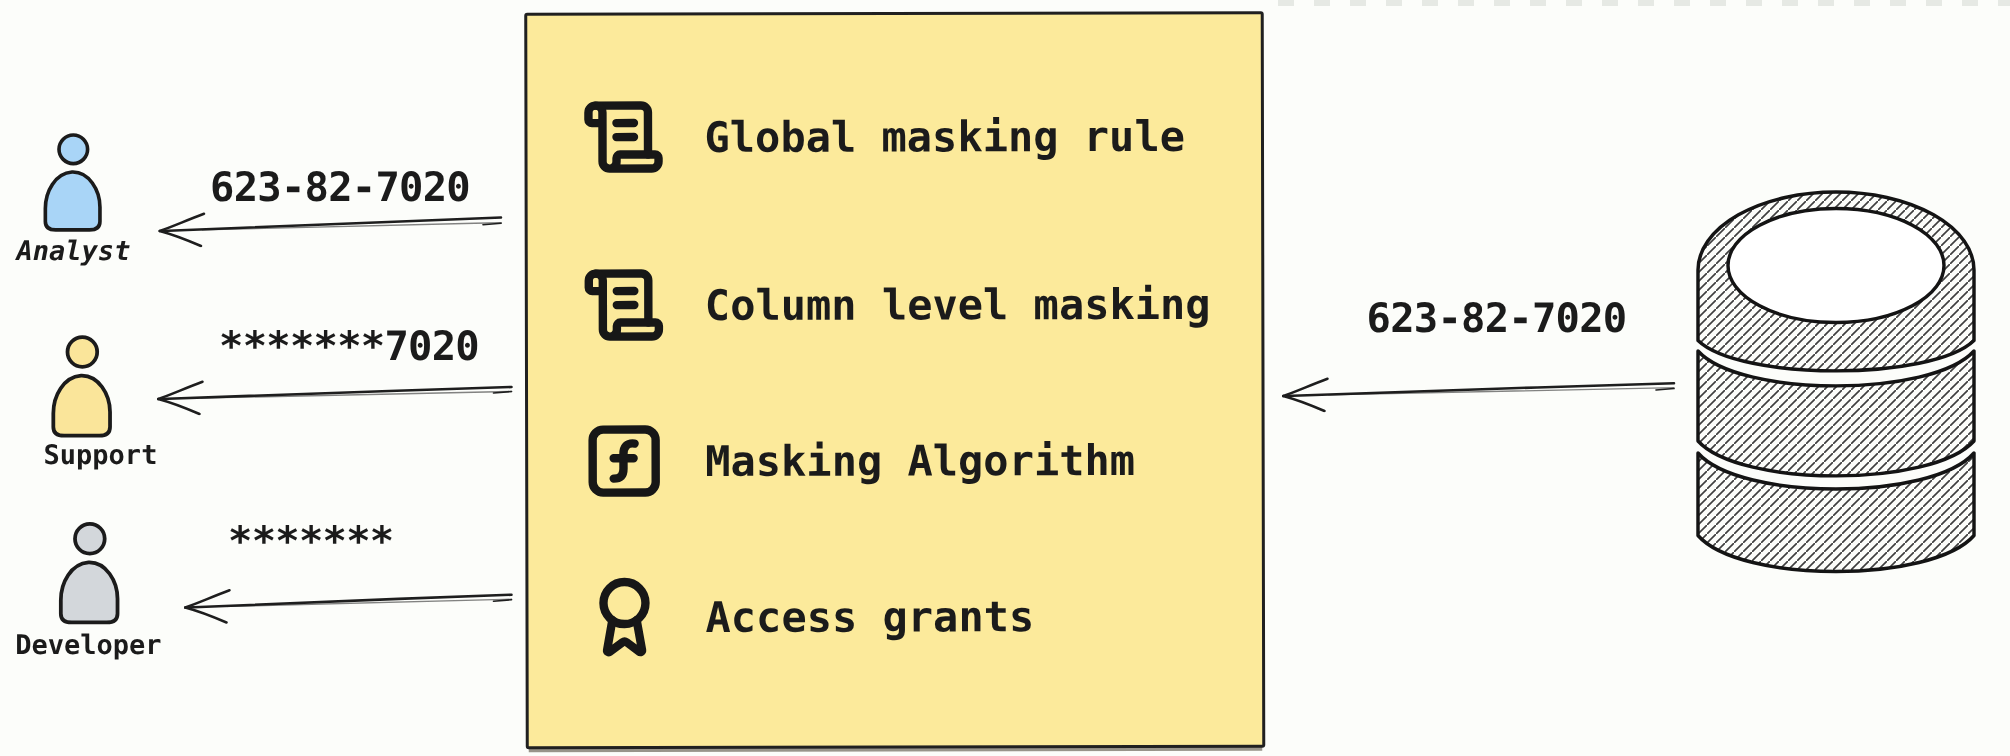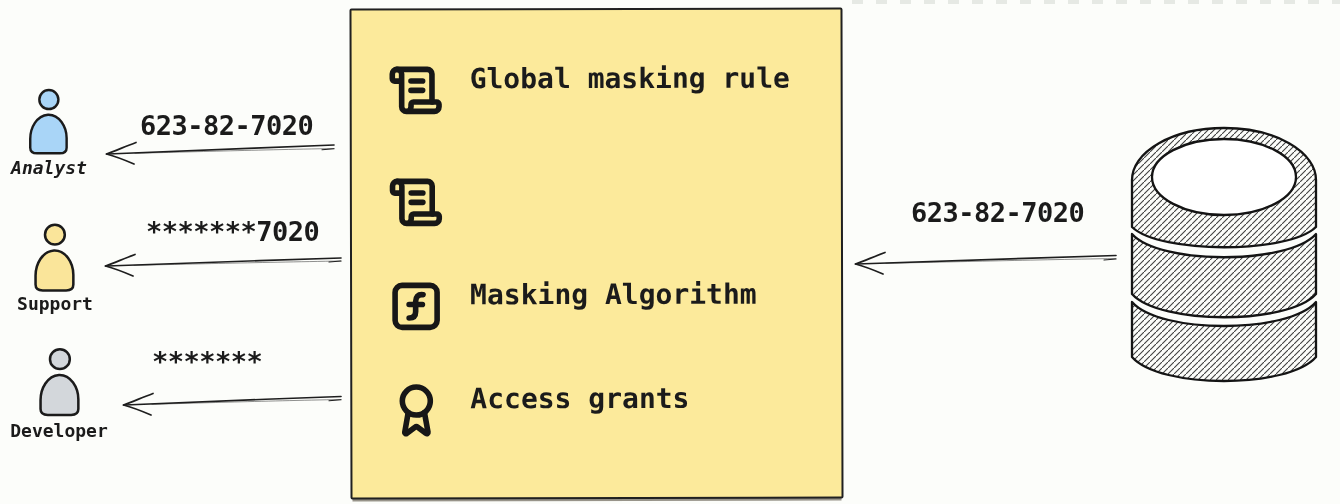--- a/index.html
+++ b/index.html
@@ -17,21 +17,21 @@
     font-weight:700; font-size:18px; line-height:1.1;
     text-align:center; white-space:nowrap;
   }
   .masking-box {
     border:2.5px solid #202020; border-radius:2px;
     transform:rotate(-0.12deg);
     box-shadow:0 4px 0 -2px #98948a;
   }
   .box-row {
     position:absolute; left:36px; height:58px;
-    display:flex; align-items:flex-start; gap:26px;
+    display:flex; align-items:center; gap:26px;
   }
   .box-label { font-size:28px; font-weight:700; white-space:nowrap; }
   .lucide { stroke:#171717; fill:none; stroke-width:2.4; stroke-linecap:round; stroke-linejoin:round; }
   .sketch { stroke:#1e1e1e; fill:none; stroke-width:1.7; stroke-linecap:round; }
   .person-outline { stroke:#1b1b1b; stroke-width:2.8; stroke-linejoin:round; }
   .dash-line {
     height:3.5px;
     background:repeating-linear-gradient(90deg,#e6e9e4 0 11px, transparent 11px 24px);
   }
 </style>
@@ -54,21 +54,21 @@
     <path class="sketch" style="stroke-width:0.9; opacity:0.55" d="M239 9.5 C158 11 73 13.5 40 14.3"></path>
     <path class="sketch" style="stroke-width:1.1" d="M227 10.8 L239 9.8"></path>
     <path class="sketch" d="M41 3.5 C29 8 19 12.5 11.5 15"></path>
     <path class="sketch" d="M39 25 C28.5 20.5 19 17 11.5 15"></path>
   </svg>
 
   <svg class="abs" style="left:27px; top:222px;" width="54" height="73" viewBox="0 0 60 80">
     <circle class="person-outline" cx="31" cy="13.5" r="11" fill="#fae59a"></circle>
     <path class="person-outline" d="M30 31 C17 32 9.5 46 9.5 59 L9.5 69 C9.5 74 13 75.5 17.5 75.5 L43.5 75.5 C48 75.5 51.5 74 51.5 69 L51.5 58 C51.5 45 43 30.5 30 31 Z" fill="#fae59a"></path>
   </svg>
-  <div class="abs persona-label" style="left:9px; top:294px; width:92px;">Support</div>
+  <div class="abs persona-label" style="left:21px; top:294px; width:92px;">Support</div>
 
   <div class="abs value" style="left:146px; top:218px; width:186px;">*******7020</div>
   <svg class="abs" style="left:94px; top:251px;" width="251" height="26" viewBox="0 0 251 26">
     <path class="sketch" d="M247 7 C168 9.5 63 13 13 15"></path>
     <path class="sketch" style="stroke-width:0.9; opacity:0.55" d="M247 10 C162 11.5 75 13.5 40 14.4"></path>
     <path class="sketch" style="stroke-width:1.1" d="M235 11 L247 10"></path>
     <path class="sketch" d="M41 3.5 C29 8 19 12.5 11.5 15"></path>
     <path class="sketch" d="M39 25 C28.5 20.5 19 17 11.5 15"></path>
   </svg>
 
@@ -103,20 +103,21 @@
 
     <div class="box-row" style="top:164px;">
       <svg width="56" height="56" viewBox="0 0 24 24">
         <g class="lucide">
           <path d="M15 12h-5"></path>
           <path d="M15 8h-5"></path>
           <path d="M19 17V5a2 2 0 0 0-2-2H4"></path>
           <path d="M8 21h12a2 2 0 0 0 2-2v-1a1 1 0 0 0-1-1H11a1 1 0 0 0-1 1v1a2 2 0 1 1-4 0V5a2 2 0 1 0-4 0v2a1 1 0 0 0 1 1h3"></path>
         </g>
       </svg>
+      <span class="box-label">Column level masking</span>
     </div>
 
     <div class="box-row" style="top:268px;">
       <svg width="56" height="56" viewBox="0 0 24 24">
         <g class="lucide">
           <rect width="18" height="18" x="3" y="3" rx="3"></rect>
           <path d="M9 17c2 0 2.8-1 2.8-2.8V10c0-2 1-3.3 3.2-3"></path>
           <path d="M9 11.2h5.7"></path>
         </g>
       </svg>

